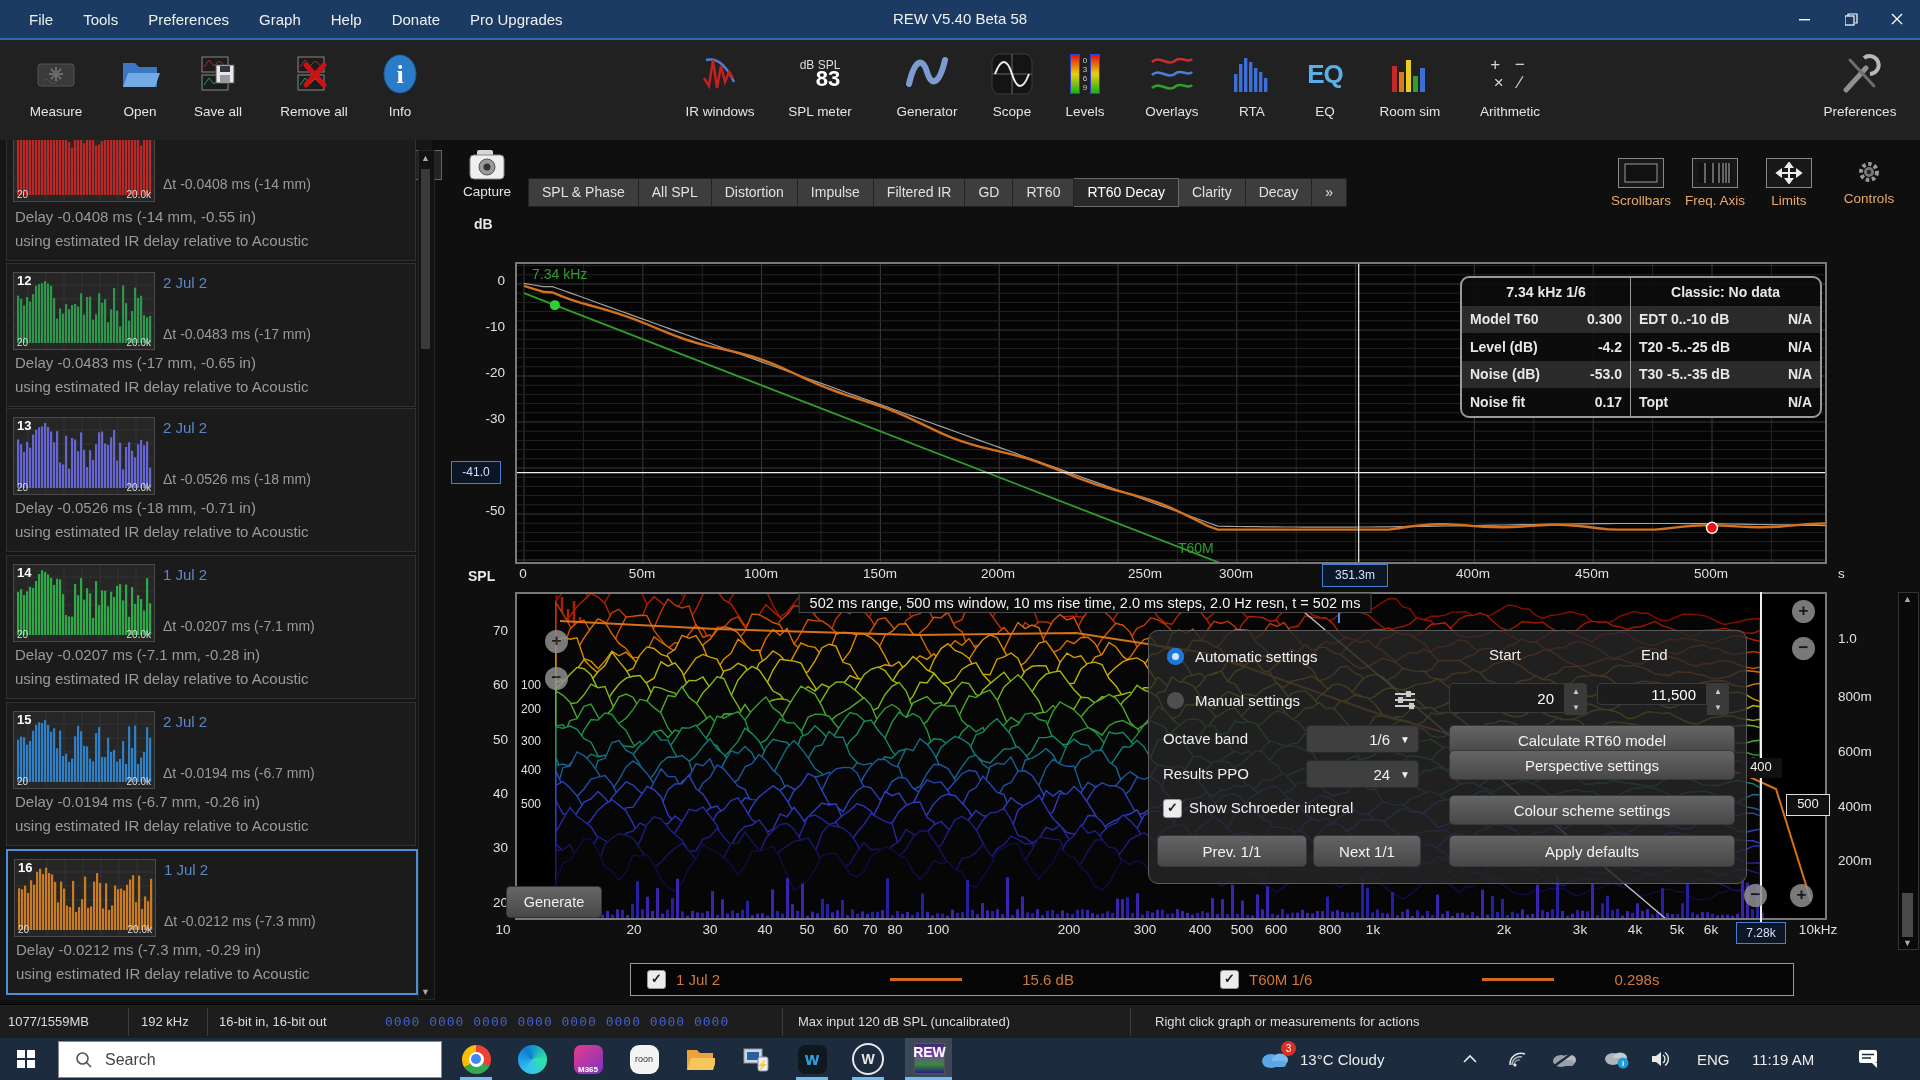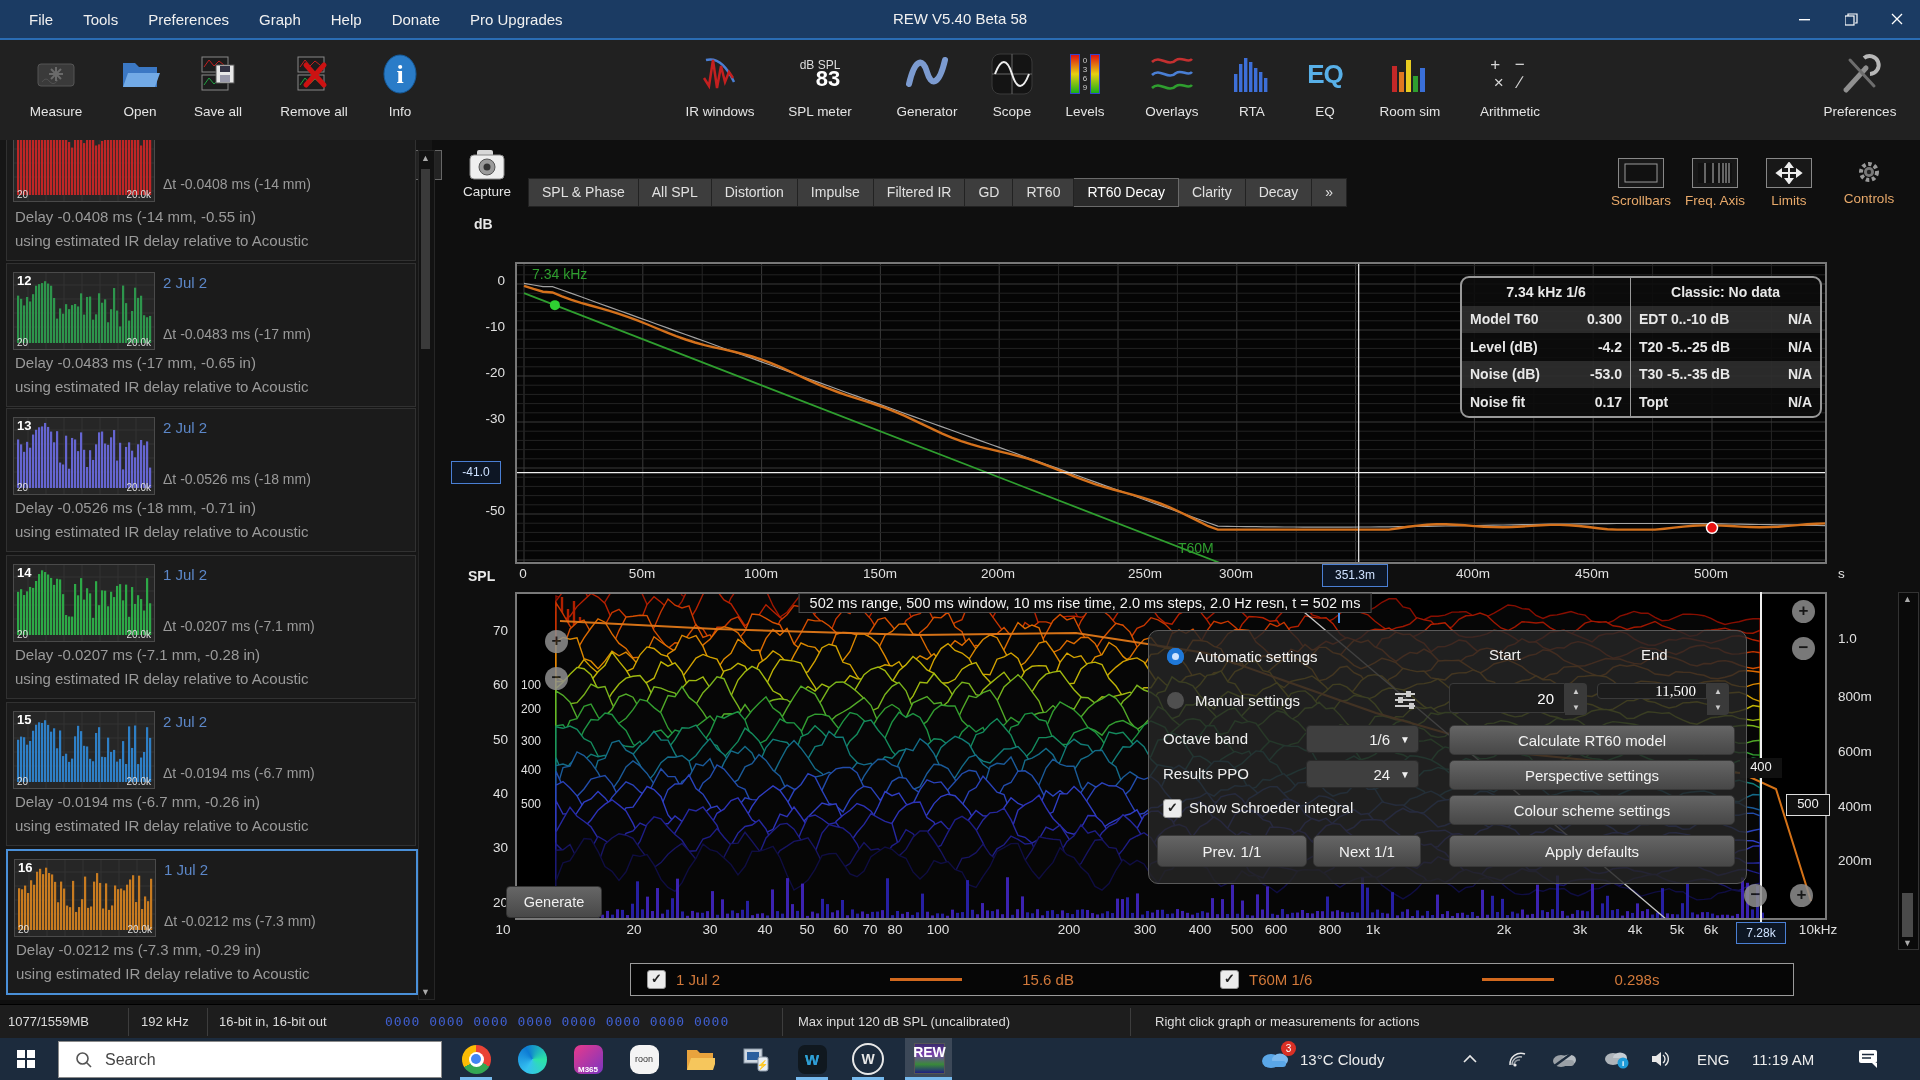--- a/index.html
+++ b/index.html
@@ -1234,40 +1234,40 @@
         </g>
       </svg>
     <div class="pspin" style="left:300px;top:52px;">
       <div class="val" style="width:116px;height:30px;">20</div>
       <div class="arr" style="height:32px;">
           <div>▲</div>
           <div>▼</div>
         </div>
     </div>
     <div class="pspin" style="left:448px;top:52px;">
-      <div class="val" style="width:110px;height:16px;font-family:Liberation Serif, serif;">11,500</div>
+      <div class="val" style="width:110px;height:22px;">11,500</div>
       <div class="arr" style="height:32px;">
           <div>▲</div>
           <div>▼</div>
         </div>
     </div>
 
     <span class="abs" style="left:14px;top:99px;">Octave band</span>
     <div class="pdrop" style="left:157px;top:94px;width:113px;height:28px;">
       <span>1/6</span>
         <span style="font-size:10px">▼</span>
     </div>
     <div class="pbtn" style="left:300px;top:94px;width:284px;height:28px;">Calculate RT60 model</div>
 
     <span class="abs" style="left:14px;top:134px;">Results PPO</span>
     <div class="pdrop" style="left:157px;top:129px;width:113px;height:28px;">
       <span>24</span>
         <span style="font-size:10px">▼</span>
     </div>
-    <div class="pbtn" style="left:300px;top:129px;width:284px;height:28px;">Perspective settings</div>
+    <div class="pbtn" style="left:300px;top:119px;width:284px;height:28px;">Perspective settings</div>
 
     <div class="chk abs" style="left:14px;top:168px;"><span>✓</span></div>
     <span class="abs" style="left:40px;top:168px;">Show Schroeder integral</span>
     <div class="pbtn" style="left:300px;top:164px;width:284px;height:28px;">Colour scheme settings</div>
 
     <div class="pbtn" style="left:8px;top:204px;width:148px;height:30px;">Prev. 1/1</div>
     <div class="pbtn" style="left:164px;top:204px;width:106px;height:30px;">Next 1/1</div>
     <div class="pbtn" style="left:300px;top:204px;width:284px;height:30px;">Apply defaults</div>
   </div>
 

